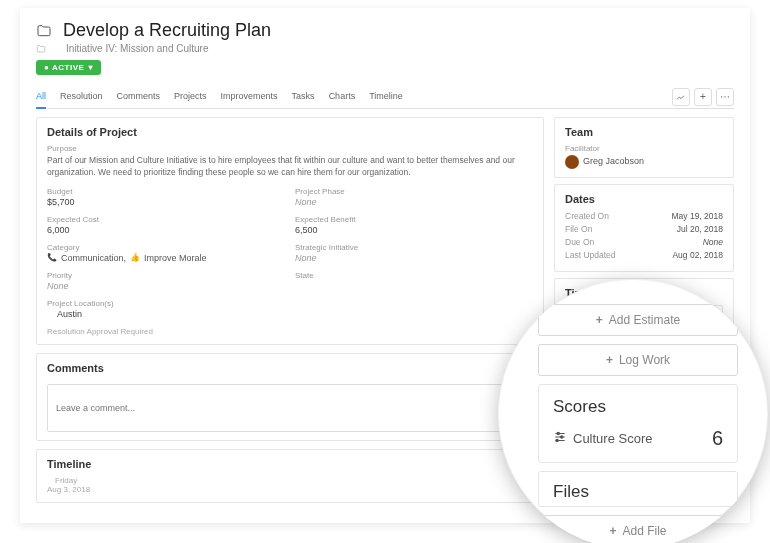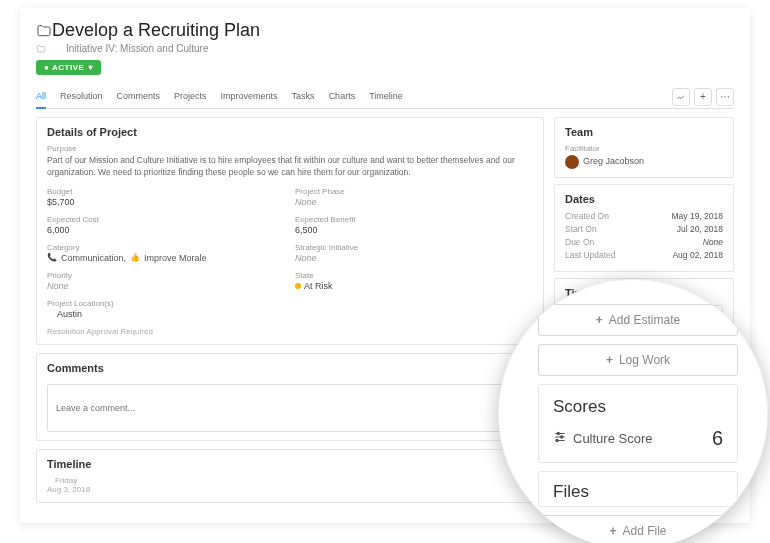--- a/index.html
+++ b/index.html
@@ -1,19 +1,19 @@
 <!DOCTYPE html>
 <html><head>
 <meta charset="utf-8">
 <style>
   * { box-sizing: border-box; margin: 0; padding: 0; }
   body { font-family: -apple-system, BlinkMacSystemFont, "Segoe UI", Arial, sans-serif; background: #f5f5f5; color: #333; font-size: 10px; }
   .page { width: 770px; height: 543px; position: relative; background: #fff; }
   .main { position: absolute; left: 20px; top: 8px; right: 20px; bottom: 20px; background: #fff; box-shadow: 0 2px 10px rgba(0,0,0,0.1); border-radius: 2px; overflow: hidden; padding: 12px 16px; }
-  .header-row { display: flex; align-items: center; gap: 0; }
+  .header-row { display: flex; align-items: center; gap: 11px; }
   .folder-icon, .folder-icon-sm { display: inline-flex; }
   .title { font-size: 18px; font-weight: 400; color: #222; }
   .subtitle-row { display: flex; align-items: center; gap: 20px; margin-top: 2px; color: #888; font-size: 10px; }
   .status-badge { display: inline-flex; align-items: center; background: #3bb54a; color: #fff; font-size: 8px; font-weight: 600; padding: 3px 8px; border-radius: 3px; margin-top: 6px; letter-spacing: 0.5px; }
   .status-caret { margin-left: 4px; }
   .tabs-row { display: flex; align-items: center; border-bottom: 1px solid #e0e0e0; margin-top: 10px; }
   .tabs { display: flex; gap: 14px; flex: 1; }
   .tab { font-size: 9px; color: #666; padding: 6px 0; cursor: pointer; }
   .tab.active { color: #2196f3; border-bottom: 2px solid #3b82f6; margin-bottom: -1px; }
   .tab-actions { display: flex; gap: 4px; }
@@ -140,21 +140,20 @@
             <div>
               <div class="label">Strategic Initiative</div>
               <div class="value italic">None</div>
             </div>
             <div>
               <div class="label">Priority</div>
               <div class="value italic">None</div>
             </div>
             <div>
               <div class="label">State</div>
-              <div class="value"><span class="dot-yellow"></span><span>At Risk</span></div>
             </div>
             <div>
               <div class="label">Project Location(s)</div>
               <div class="value" style="display:inline-block;margin-left:10px;">Austin</div>
             </div>
             <div></div>
           </div>
           <div class="small-txt" style="margin-top:8px;">Resolution Approval Required</div>
         </div>
 
@@ -180,21 +179,21 @@
           </div>
         </div>
 
         <div class="panel">
           <div class="panel-title">Dates</div>
           <div class="dates-row">
               <span class="k">Created On</span>
               <span class="v">May 19, 2018</span>
             </div>
           <div class="dates-row">
-              <span class="k">Start On</span>
+              <span class="k">File On</span>
               <span class="v">Jul 20, 2018</span>
             </div>
           <div class="dates-row">
               <span class="k">Due On</span>
               <span class="v italic">None</span>
             </div>
           <div class="dates-row">
               <span class="k">Last Updated</span>
               <span class="v">Aug 02, 2018</span>
             </div>

